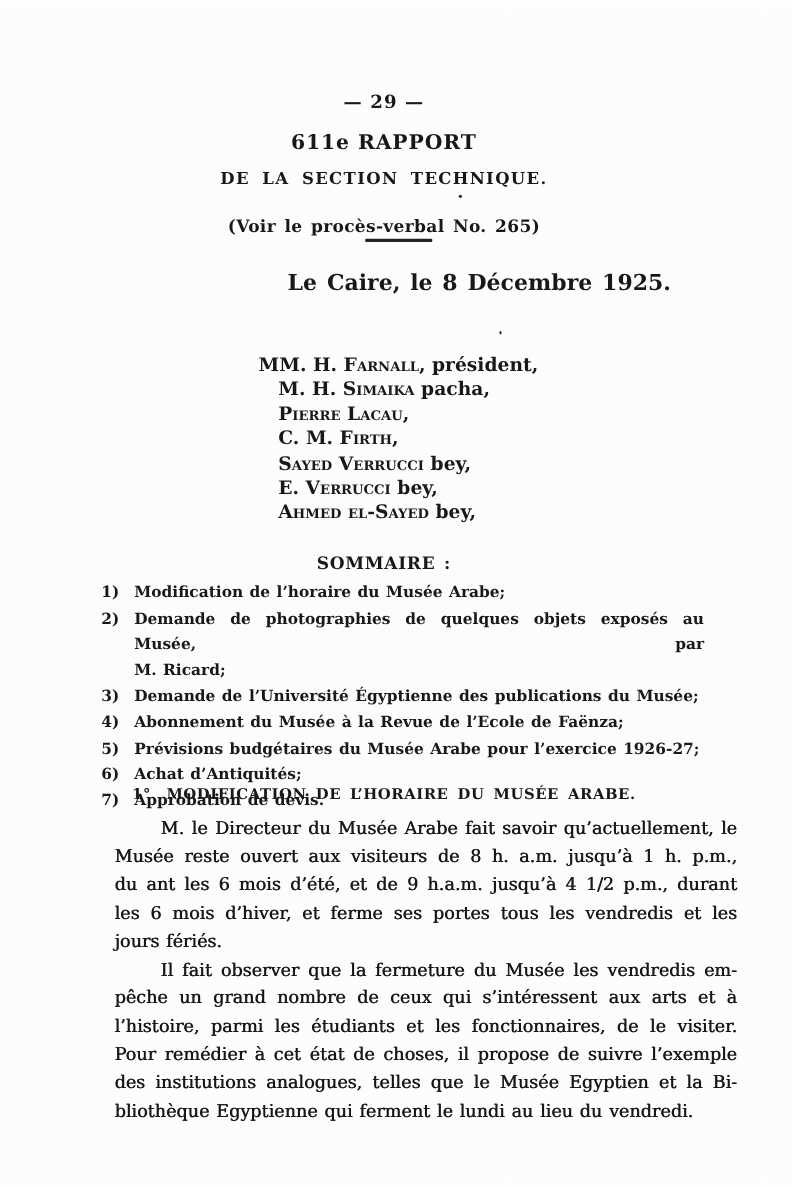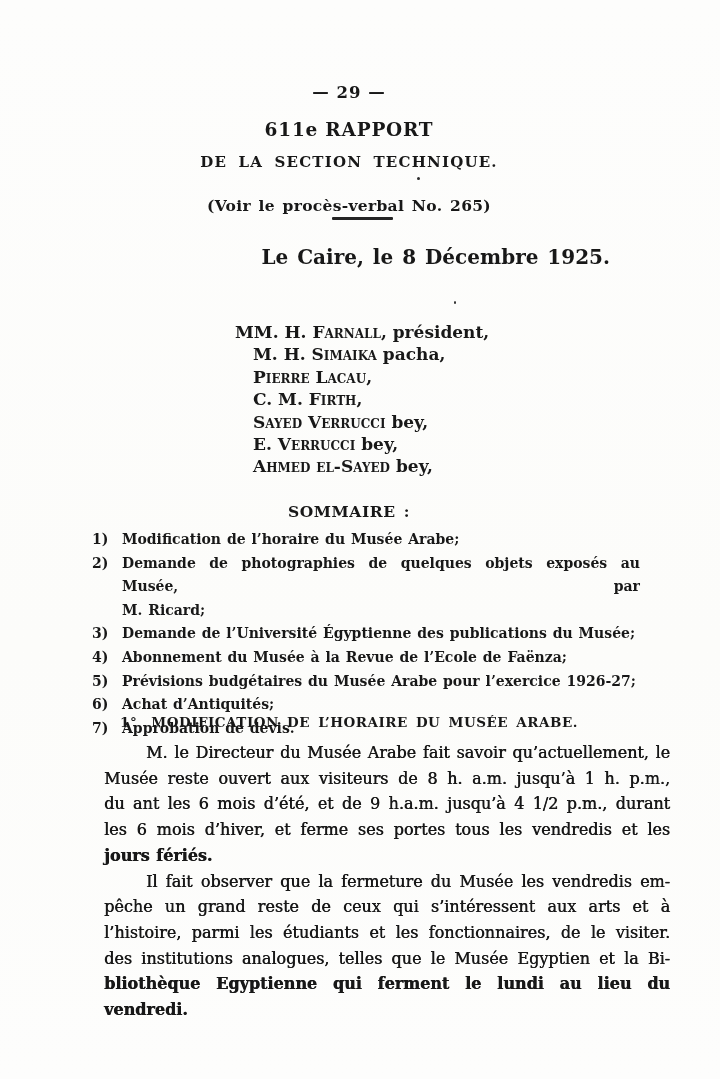--- a/index.html
+++ b/index.html
@@ -50,21 +50,21 @@
   .sec-num { margin-right:14px; }
 
   .bodytext {
     top:740px; left:72px; width:566px;
     font-size:16px; line-height:25.7px;
     text-shadow:0.45px 0 0 currentColor; 
     word-spacing:1px;
     margin-left:32px;
   }
   .para .bline { text-align:justify; text-align-last:justify; }
-  .para .bline:last-child { text-align-last:left;font-weight:bold; }
+  .para .bline:last-child { text-align-last:left; }
   .para .bline:first-child { text-indent:42px; }
 
   .speck { position:absolute; background:#2a2a2a; border-radius:50%; }
   .speck-1 { left:417px; top:177px; width:3px; height:3px; }
   .speck-2 { left:454px; top:301px; width:2px; height:3px; }
 </style>
 </head>
 <body>
 
 <div class="page">
@@ -133,20 +133,21 @@
   <div class="abs bodytext" id="bodytext">
       <div class="para">
         <div class="bline">M. le Directeur du Musée Arabe fait savoir qu’actuellement, le</div>
         <div class="bline">Musée reste ouvert aux visiteurs de 8 h. a.m. jusqu’à 1 h. p.m.,</div>
         <div class="bline">du ant les 6 mois d’été, et de 9 h.a.m. jusqu’à 4 1/2 p.m., durant</div>
         <div class="bline">les 6 mois d’hiver, et ferme ses portes tous les vendredis et les</div>
         <div class="bline">jours fériés.</div>
       </div>
       <div class="para">
         <div class="bline">Il fait observer que la fermeture du Musée les vendredis em-</div>
-        <div class="bline">pêche un grand reste de ceux qui s’intéressent aux arts et à</div>
+        <div class="bline">pêche un grand nombre de ceux qui s’intéressent aux arts et à</div>
         <div class="bline">l’histoire, parmi les étudiants et les fonctionnaires, de le visiter.</div>
+        <div class="bline">Pour remédier à cet état de choses, il propose de suivre l’exemple</div>
         <div class="bline">des institutions analogues, telles que le Musée Egyptien et la Bi-</div>
         <div class="bline">bliothèque Egyptienne qui ferment le lundi au lieu du vendredi.</div>
       </div>
     </div>
 
 </div>
 
 </body></html>

